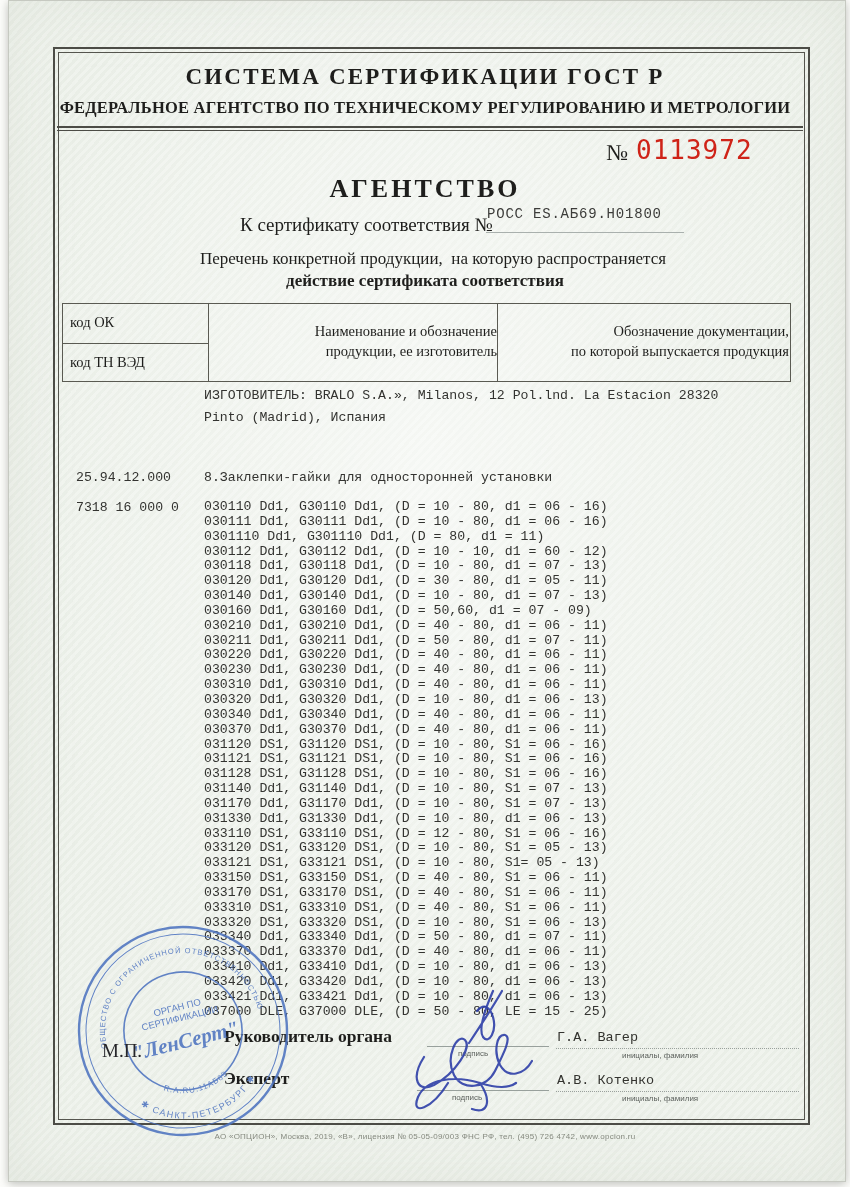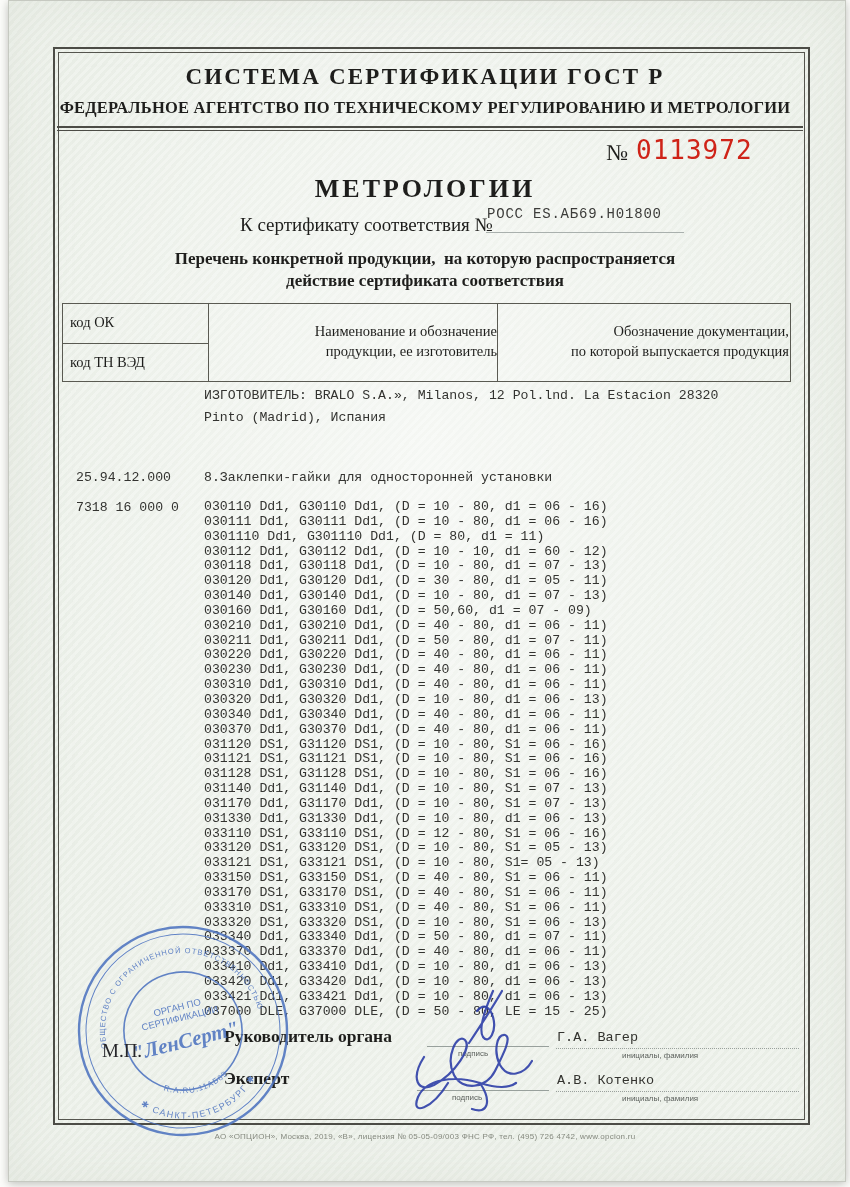--- a/index.html
+++ b/index.html
@@ -26,21 +26,21 @@
   .doc-title{top:64px;font-size:23px;font-weight:bold;letter-spacing:2.2px;}
   .doc-subtitle{top:98px;font-size:16.5px;font-weight:bold;letter-spacing:.2px;}
   .num-sign{left:606px;top:140px;font-size:23px;}
   .num-value{left:636px;top:135px;font-size:26px;letter-spacing:1px;
     font-family:"DejaVu Sans Mono","Liberation Mono",monospace;color:#cf2318;}
   .appendix-title{top:174px;font-size:26px;font-weight:bold;letter-spacing:3px;}
   .cert-label{left:240px;top:214px;font-size:19px;text-align:center;}
   .cert-number{left:487px;top:206px;font-size:14px;letter-spacing:.8px;
     font-family:"Liberation Mono","DejaVu Sans Mono",monospace;color:#3c3c3a;}
   .cert-underline{left:486px;top:232px;width:198px;height:1px;background:#a9b0ad;}
-  .desc1{top:249px;font-size:17px;font-weight:bold;white-space:pre;}
+  .desc1{top:249px;font-size:17px;font-weight:normal;white-space:pre;margin-left:8px;}
   .desc2{top:271px;font-size:17px;font-weight:bold;}
   
   .tbl{left:62px;top:303px;width:727px;height:77px;border:1px solid #5a5a52;}
   .tbl .v{position:absolute;top:0;width:1px;height:100%;background:#5a5a52;}
   .tbl .h{position:absolute;left:0;top:39px;width:145px;height:1px;background:#5a5a52;}
   .tbl .cell{position:absolute;font-size:14.5px;line-height:20px;}
   .tbl .c2,.tbl .c3{text-align:right;top:17px;}
   
   .mono{font-family:"Liberation Mono","DejaVu Sans Mono",monospace;
     font-size:13.2px;line-height:14.85px;color:#333330;white-space:pre;}
@@ -68,21 +68,21 @@
 </div>
 
 <div class="abs center doc-title">СИСТЕМА СЕРТИФИКАЦИИ ГОСТ Р</div>
 <div class="abs center doc-subtitle">ФЕДЕРАЛЬНОЕ АГЕНТСТВО ПО ТЕХНИЧЕСКОМУ РЕГУЛИРОВАНИЮ И МЕТРОЛОГИИ</div>
 <div class="abs hline" style="left:57px;top:126px;width:746px;height:2px;"></div>
 <div class="abs hline" style="left:57px;top:130px;width:746px;height:1px;"></div>
 
 <div class="abs num-sign">№</div>
 <div class="abs num-value">0113972</div>
 
-<div class="abs center appendix-title">МЕТРОЛОГИИ</div>
+<div class="abs center appendix-title">АГЕНТСТВО</div>
 <div class="abs cert-label">К сертификату соответствия №</div>
 <div class="abs cert-number">РОСС ES.АБ69.Н01800</div>
 <div class="abs cert-underline"></div>
 <div class="abs center desc1">Перечень конкретной продукции,  на которую распространяется</div>
 <div class="abs center desc2">действие сертификата соответствия</div>
 
 <div class="abs tbl">
   <div class="v" style="left:145px;"></div>
   <div class="v" style="left:434px;"></div>
   <div class="h"></div>

